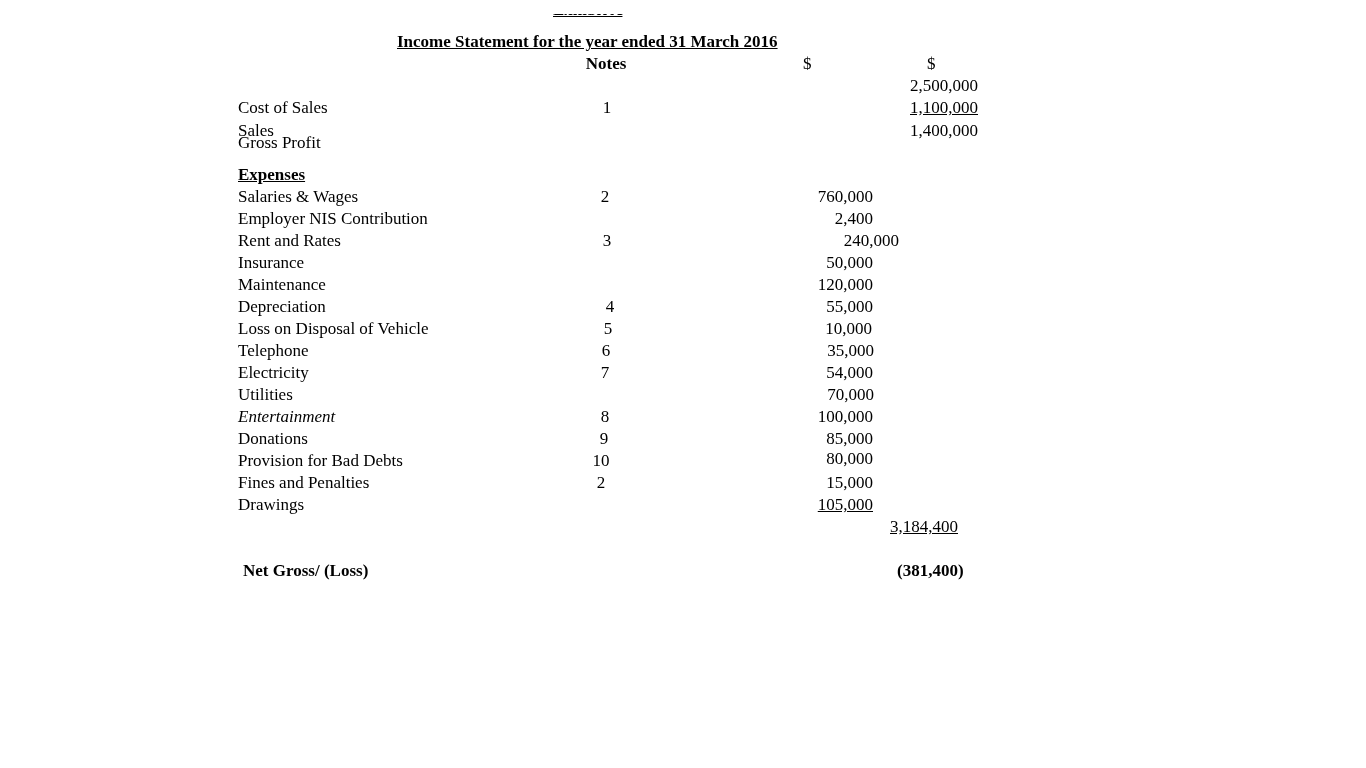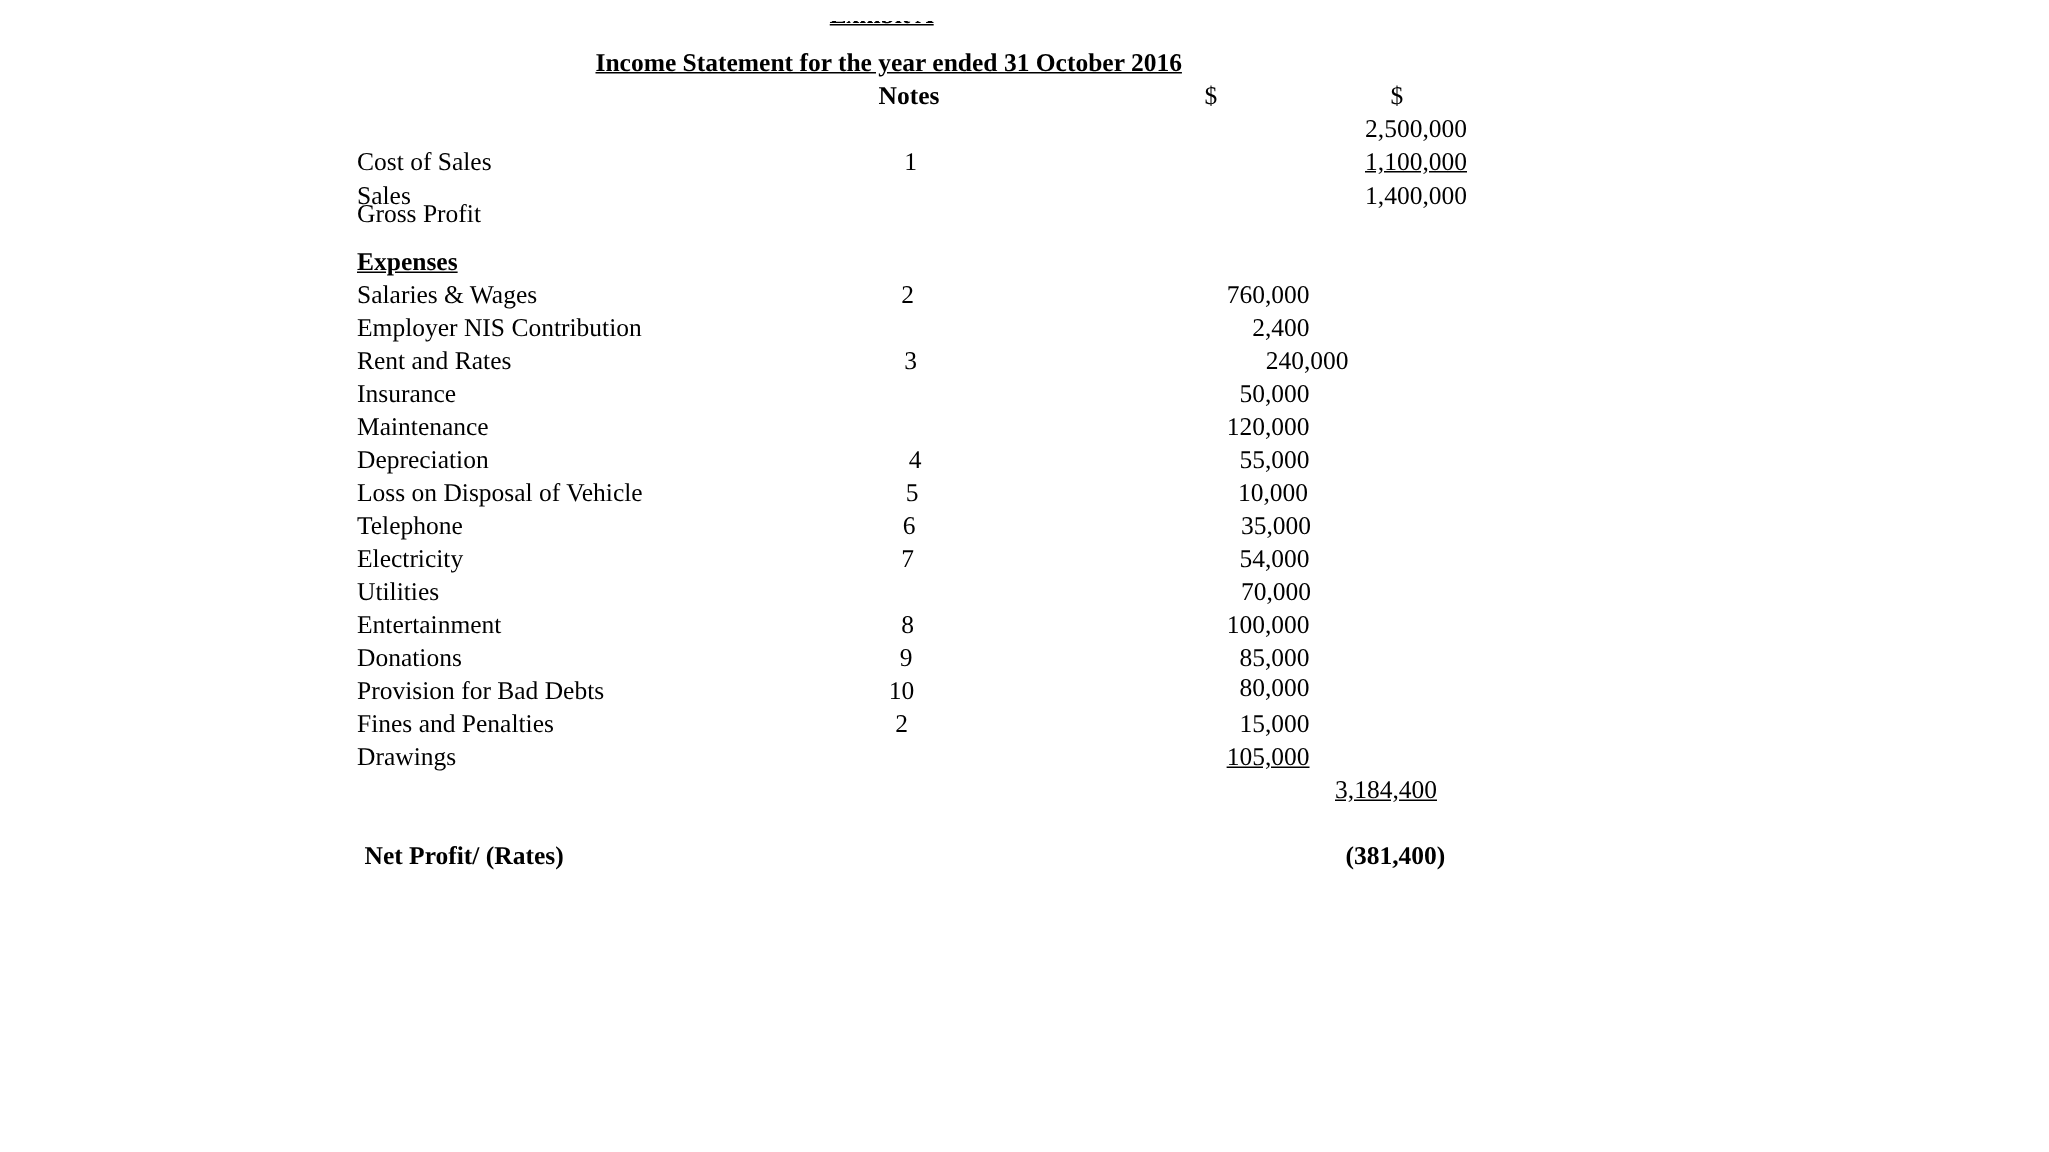--- a/index.html
+++ b/index.html
@@ -17,21 +17,21 @@
   .ul { text-decoration:underline; }
   .bold { font-weight:bold; }
 </style>
 </head>
 <body>
 
 <div class="clipped-top">
   <span>Exhibit A</span>
 </div>
 
-<div class="abs title">Income Statement for the year ended 31 October 2016</div>
+<div class="abs title">Income Statement for the year ended 31 March 2016</div>
 <div class="abs hdr note" style="left:583px;top:53px;width:46px;">Notes</div>
 <div class="abs" style="left:803px;top:53px;">$</div>
 <div class="abs" style="left:927px;top:53px;">$</div>
 
 <div class="abs label" style="top:75px;margin-top:45px;">Sales</div>
 <div class="abs col2" style="top:75px;">2,500,000</div>
 
 <div class="abs label" style="top:97px;">Cost of Sales</div>
 <div class="abs note" style="left:592px;top:97px;">1</div>
 <div class="abs col2 ul" style="top:97px;">1,100,000</div>
@@ -71,21 +71,21 @@
   <div class="abs note" style="left:591px;top:340px;">6</div>
   <div class="abs col1" style="top:340px;right:492px;">35,000</div>
 
   <div class="abs label" style="top:362px;">Electricity</div>
   <div class="abs note" style="left:590px;top:362px;">7</div>
   <div class="abs col1" style="top:362px;">54,000</div>
 
   <div class="abs label" style="top:384px;">Utilities</div>
   <div class="abs col1" style="top:384px;right:492px;">70,000</div>
 
-  <div class="abs label" style="top:406px;">Entertainment</div>
+  <div class="abs label" style="top:406px;font-style:italic;">Entertainment</div>
   <div class="abs note" style="left:590px;top:406px;">8</div>
   <div class="abs col1" style="top:406px;">100,000</div>
 
   <div class="abs label" style="top:428px;">Donations</div>
   <div class="abs note" style="left:589px;top:428px;">9</div>
   <div class="abs col1" style="top:428px;">85,000</div>
 
   <div class="abs label" style="top:450px;">Provision for Bad Debts</div>
   <div class="abs note" style="left:586px;top:450px;">10</div>
   <div class="abs col1" style="top:448px;">80,000</div>
@@ -93,14 +93,14 @@
   <div class="abs label" style="top:472px;">Fines and Penalties</div>
   <div class="abs note" style="left:586px;top:472px;">2</div>
   <div class="abs col1" style="top:472px;">15,000</div>
 
   <div class="abs label" style="top:494px;">Drawings</div>
   <div class="abs col1 ul" style="top:494px;padding-left:10px;">105,000</div>
 </div>
 
 <div class="abs ul" style="left:890px;top:516px;">3,184,400</div>
 
-<div class="abs bold" style="left:243px;top:560px;">Net Profit/ (Rates)</div>
+<div class="abs bold" style="left:243px;top:560px;">Net Gross/ (Loss)</div>
 <div class="abs bold" style="left:897px;top:560px;">(381,400)</div>
 
 </body></html>

